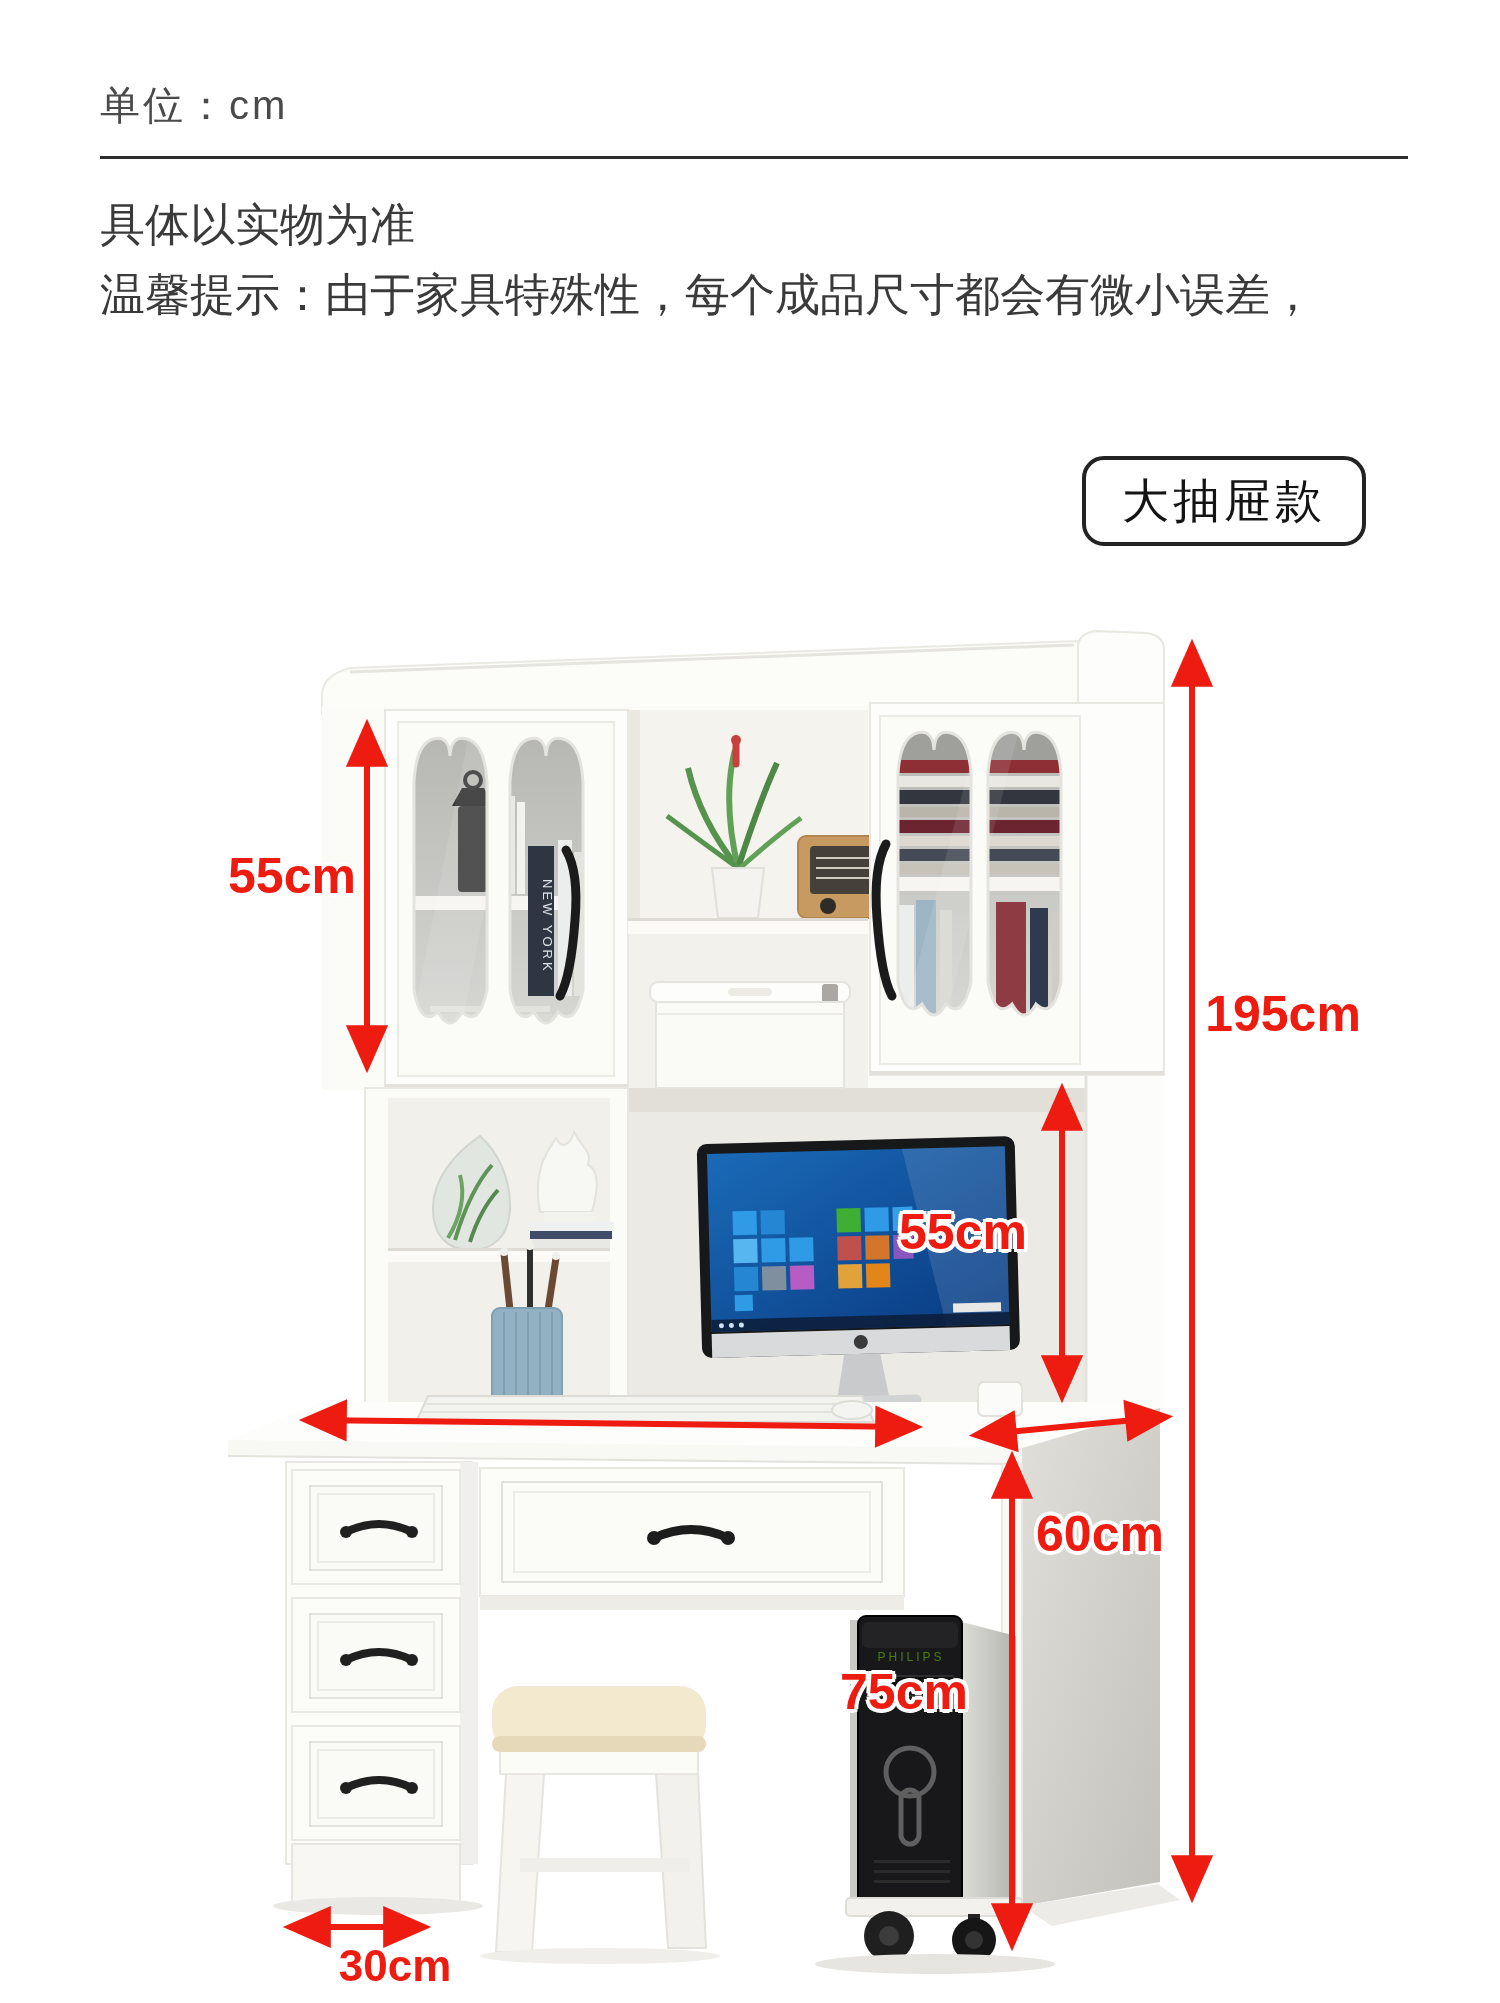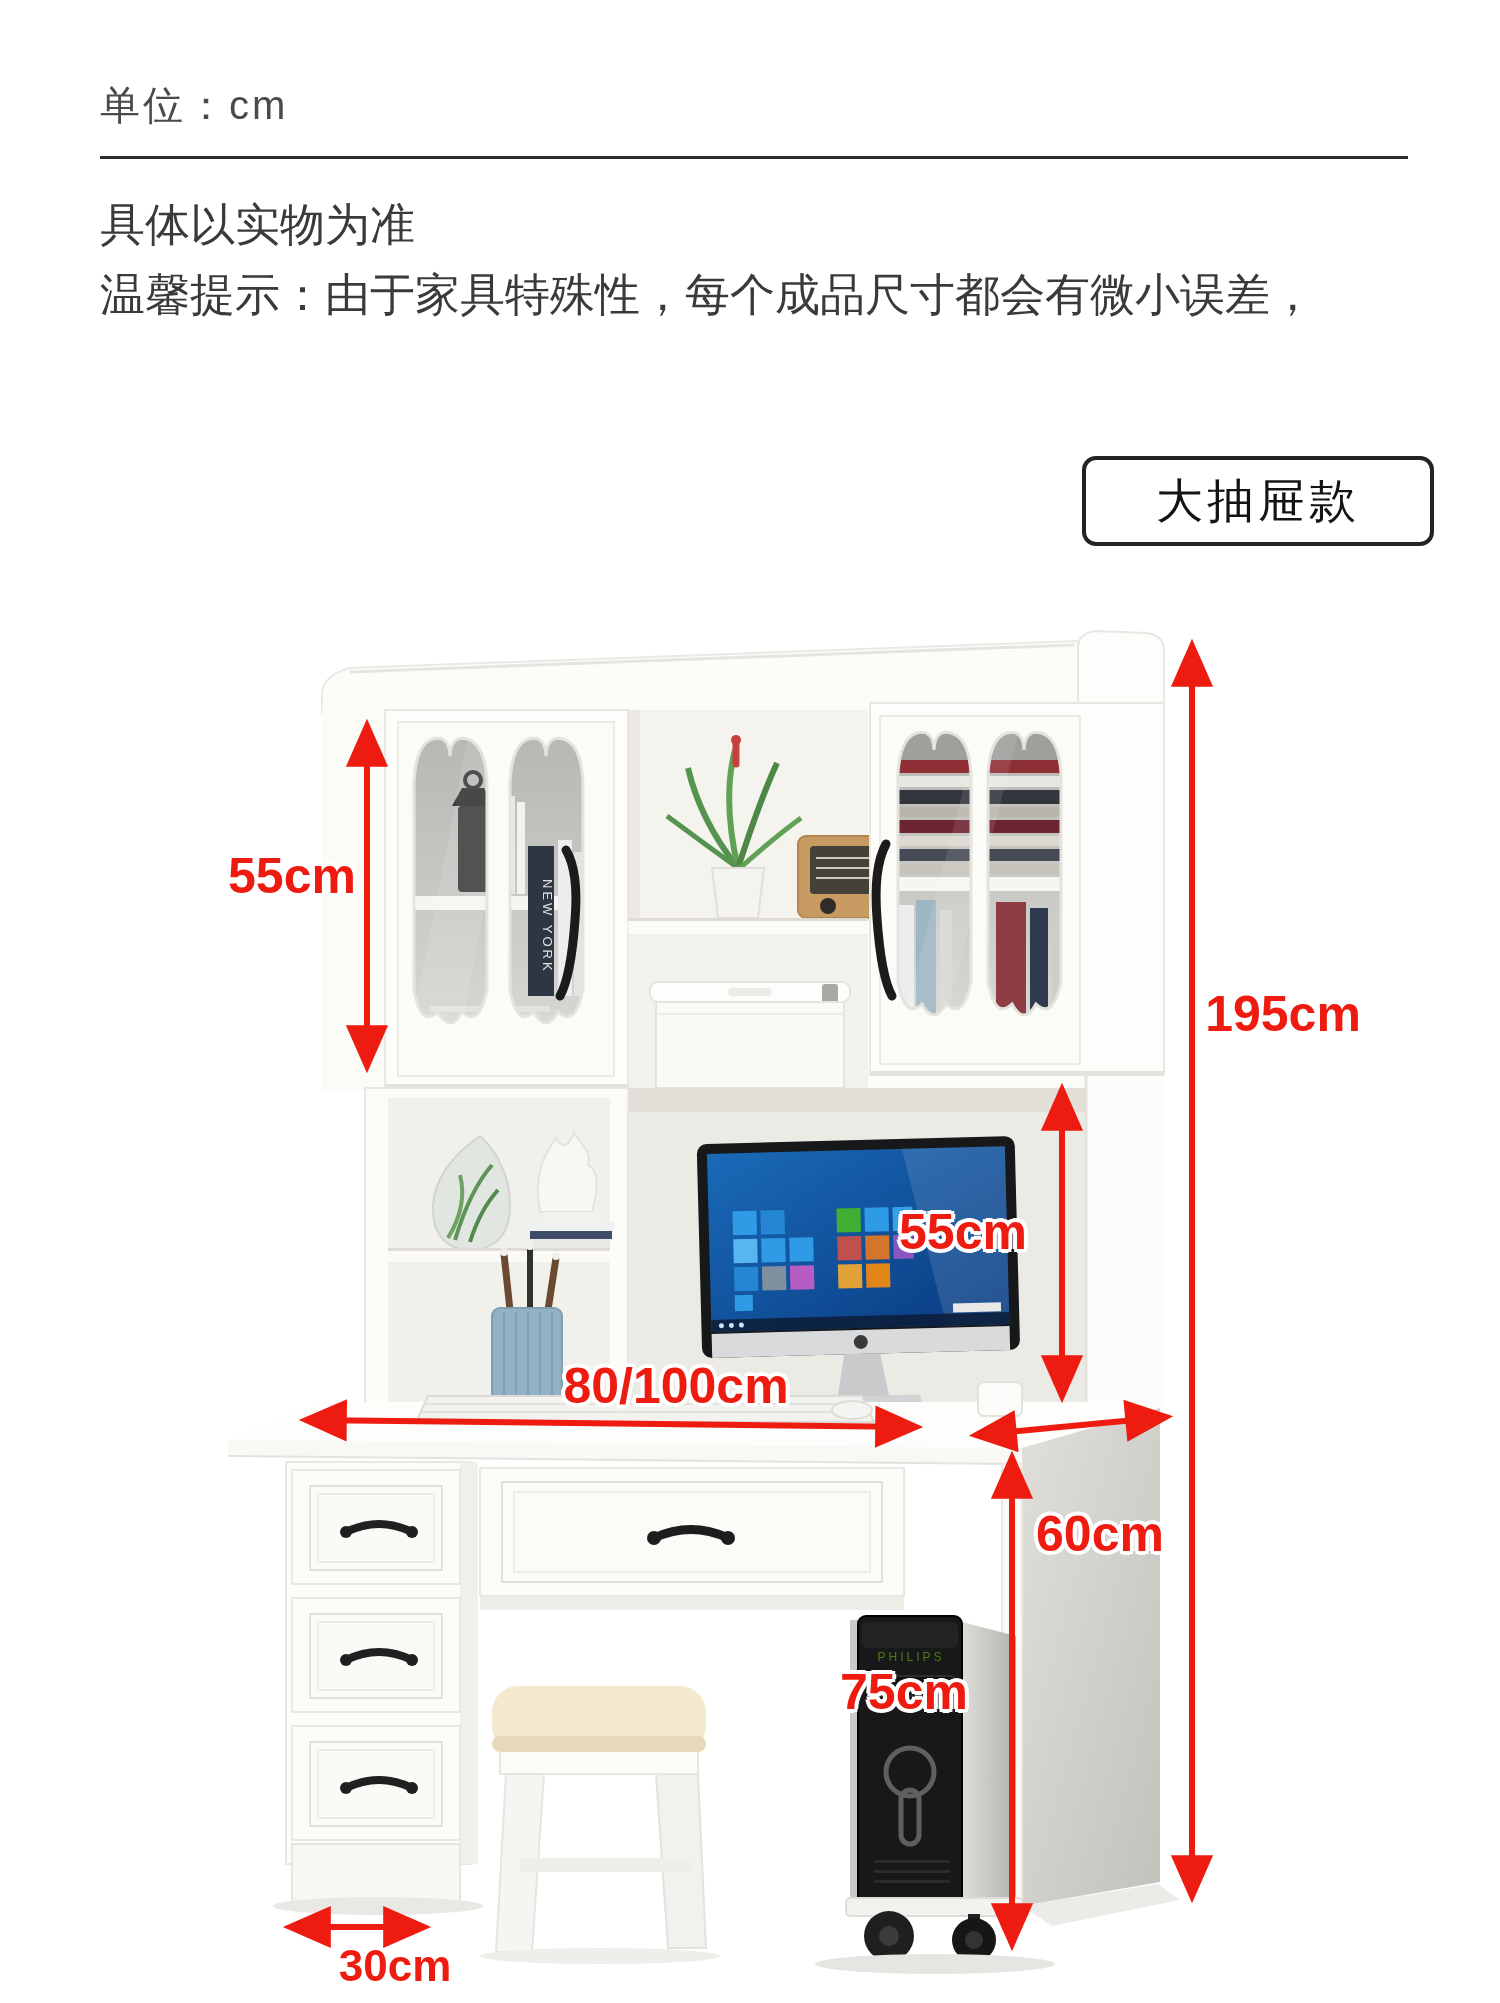--- a/index.html
+++ b/index.html
@@ -1,22 +1,22 @@
 <!DOCTYPE html>
 <html><head>
 <meta charset="utf-8">
 <style>
   html,body{margin:0;padding:0;background:#fff;}
   .page{position:relative;width:1500px;height:2003px;background:#ffffff;
         font-family:"Liberation Sans","DejaVu Sans",sans-serif;overflow:hidden;}
   .unit-label{position:absolute;left:100px;top:46px;font-size:40px;color:#4a4a4a;letter-spacing:3px;margin-top:32px;}
   .divider{position:absolute;left:100px;top:156px;width:1308px;height:3px;background:#2d2d2d;}
   .notice{position:absolute;left:100px;top:190px;width:1380px;font-size:45px;color:#3a3a3a;line-height:1.55;}
-  .badge{position:absolute;left:1082px;top:456px;width:352px;height:90px;box-sizing:border-box;
-         border:4px solid #232323;border-radius:14px;display:flex;align-items:center;justify-content:center;
+  .badge{position:absolute;left:1082px;top:456px;width:284px;height:90px;box-sizing:border-box;
+         border:4px solid #232323;border-radius:22px;display:flex;align-items:center;justify-content:center;
          font-size:47px;color:#141414;letter-spacing:4px;background:#fff;}
   .layer{position:absolute;left:0;top:0;}
   .dim{position:absolute;transform:translate(-50%,-50%);font-weight:bold;color:#ee1b10;
        font-size:50px;white-space:nowrap;letter-spacing:0px;
        text-shadow:-3px -3px 0 #fff,3px -3px 0 #fff,-3px 3px 0 #fff,3px 3px 0 #fff,
                    -4px 0 0 #fff,4px 0 0 #fff,0 -4px 0 #fff,0 4px 0 #fff;}
   .dim.small{font-size:44px;}
   .spine-text{position:absolute;left:529px;top:856px;width:26px;height:140px;
       writing-mode:vertical-rl;text-orientation:mixed;font-size:13px;letter-spacing:3px;
       color:#dfe2e6;text-align:center;}
@@ -348,18 +348,17 @@
       <line x1="306" y1="1420" x2="916" y2="1427" marker-start="url(#ah)" marker-end="url(#ah)"></line>
       <line x1="976" y1="1435" x2="1166" y2="1417" marker-start="url(#ah)" marker-end="url(#ah)"></line>
       <line x1="1012" y1="1458" x2="1012" y2="1944" marker-start="url(#ah)" marker-end="url(#ah)"></line>
       <line x1="290" y1="1927" x2="424" y2="1927" marker-start="url(#ah)" marker-end="url(#ah)"></line>
     </g>
   </svg>
 
   <div class="dim" style="left:292px;top:876px;">55cm</div>
   <div class="dim" style="left:963px;top:1232px;">55cm</div>
   <div class="dim" style="left:1283px;top:1014px;">195cm</div>
-  <div class="dim" style="left:676px;top:1386px;">80/100cm</div>
   <div class="dim" style="left:1100px;top:1534px;">60cm</div>
   <div class="dim" style="left:904px;top:1692px;">75cm</div>
   <div class="dim small" style="left:357px;top:1966px;margin-left:38px;">30cm</div>
 
 </div>
 
 </body></html>

